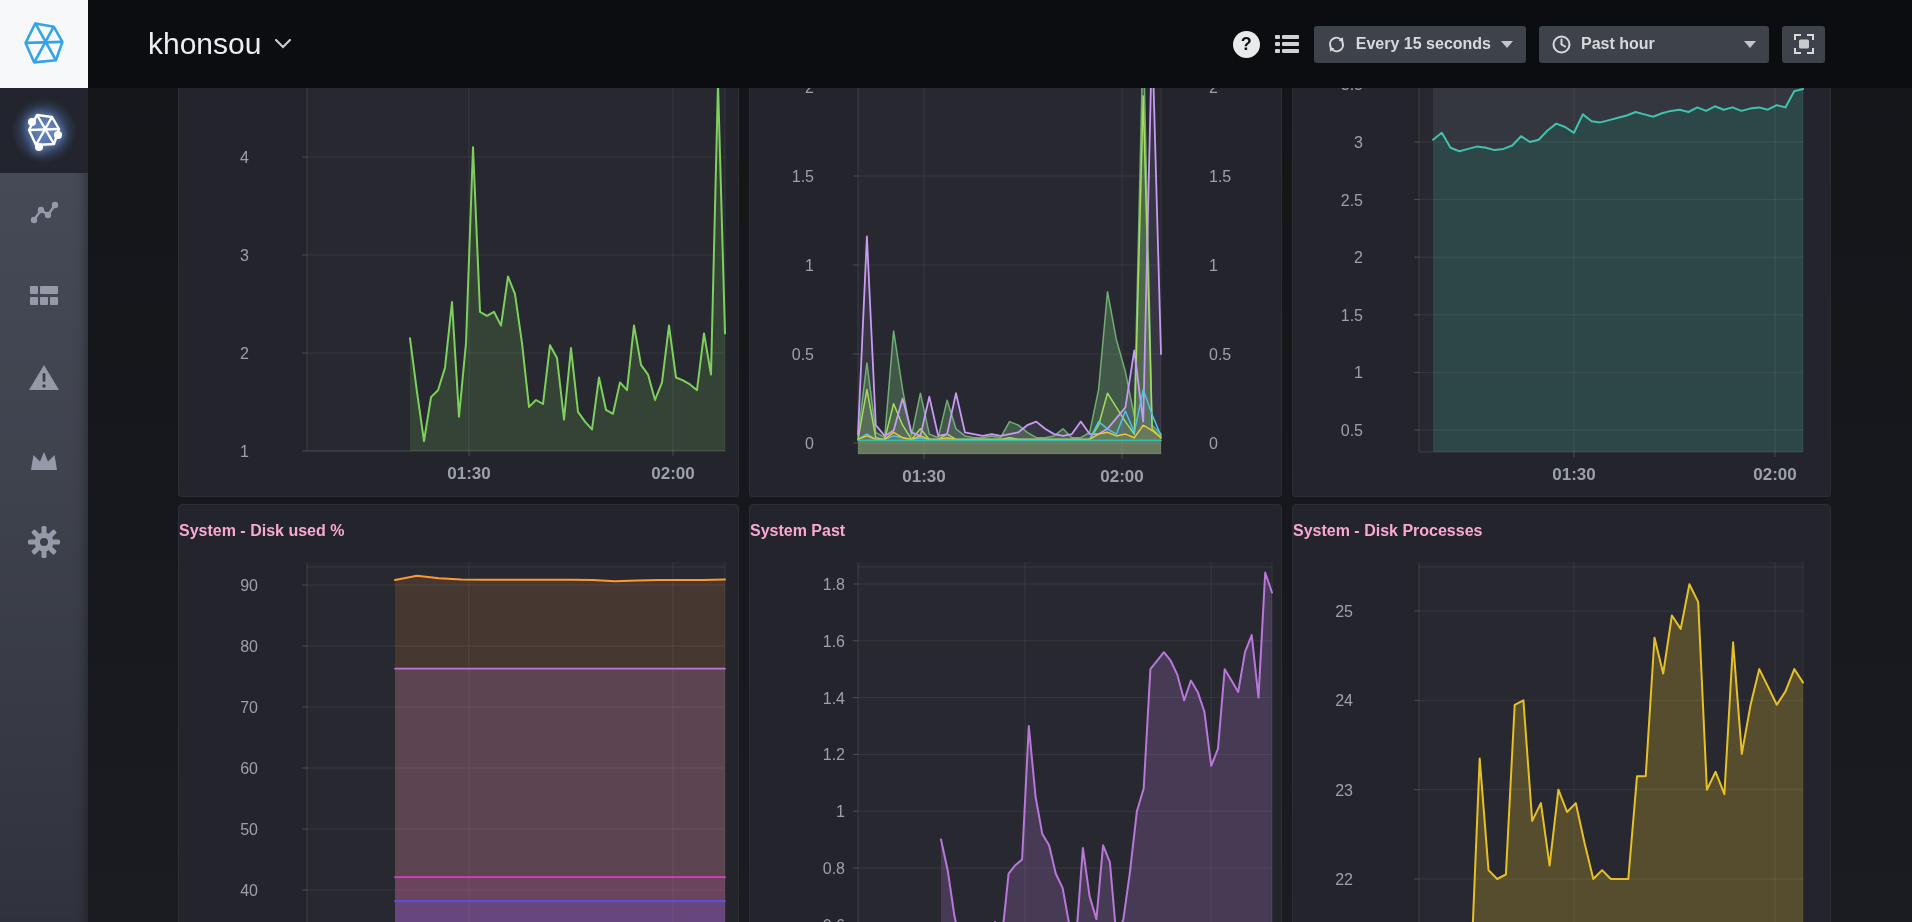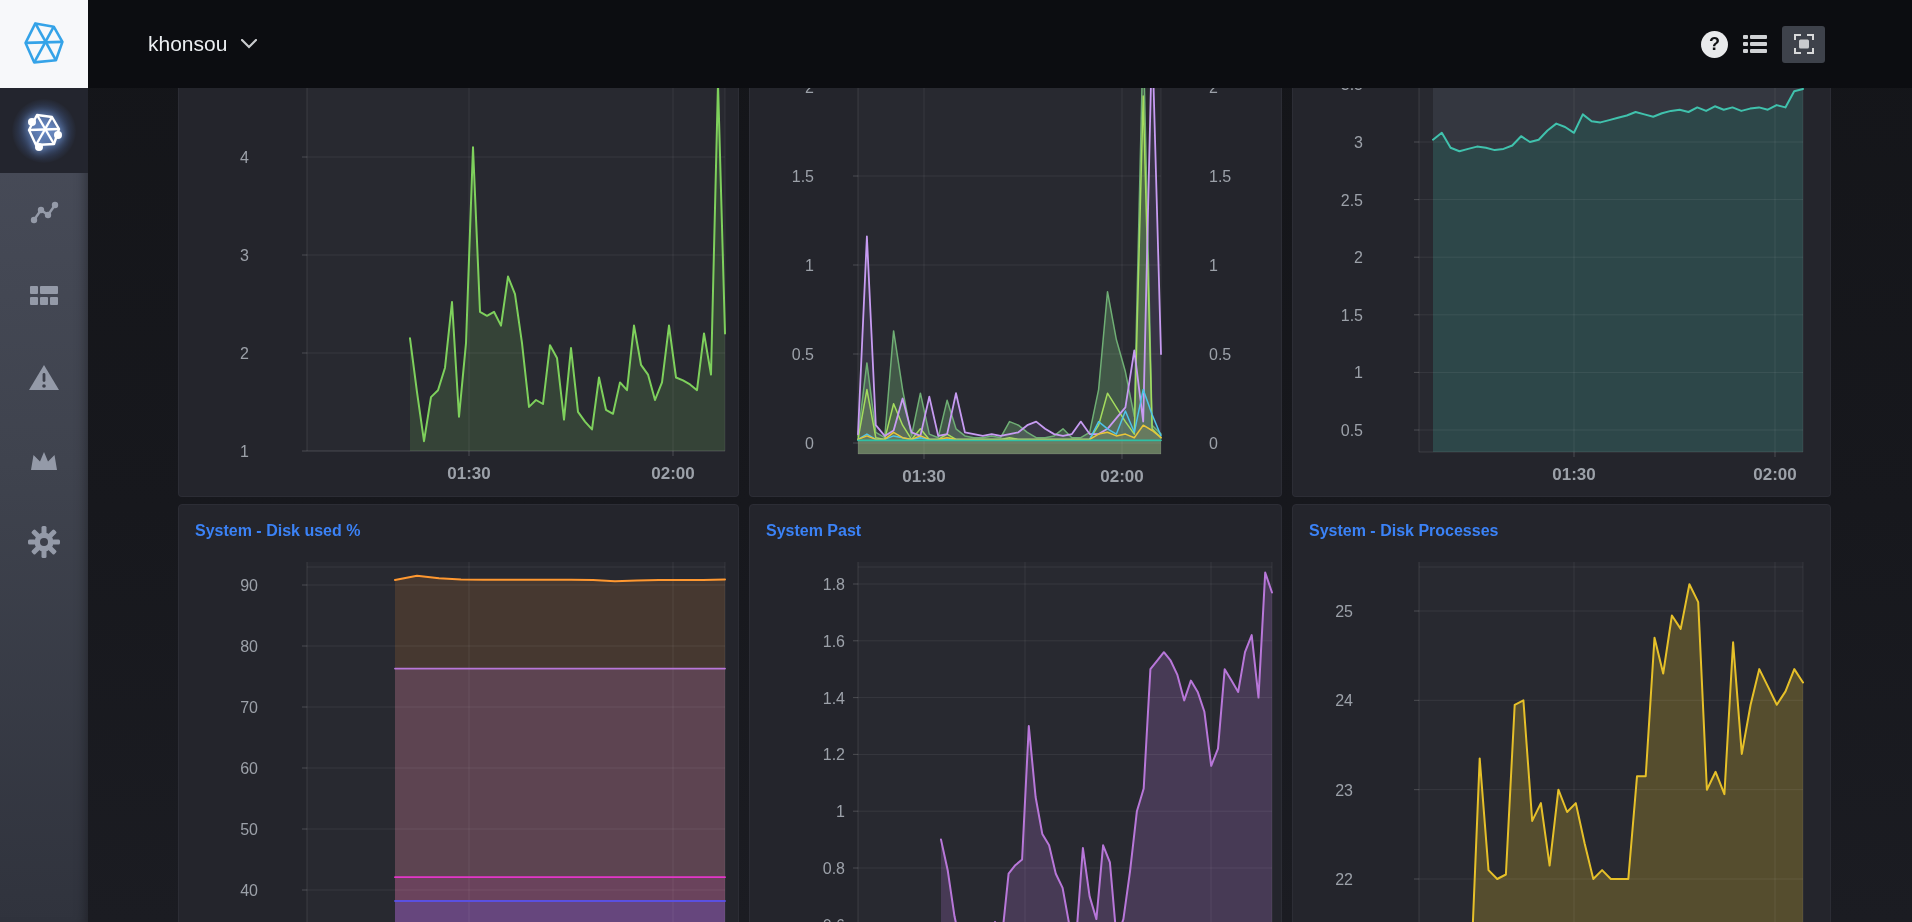--- a/index.html
+++ b/index.html
@@ -6,21 +6,21 @@
   html,body { width:1912px; height:922px; overflow:hidden;
     background:linear-gradient(180deg,#141519 0%,#17181d 55%,#1b1c22 100%);
     font-family:"Liberation Sans", sans-serif; }
 
   
   .topbar { position:absolute; left:0; top:0; width:1912px; height:88px;
     background:#0c0d11; display:flex; align-items:center; z-index:30; }
   .logo-box { width:88px; height:88px; background:#f7f8fa; display:flex;
     align-items:center; justify-content:center; flex:0 0 auto; cursor:pointer; }
   .dash-title-wrap { margin-left:60px; display:flex; align-items:center; gap:14px;
-    color:#eceff2; font-size:21px; cursor:pointer; }
+    color:#eceff2; font-size:30px; cursor:pointer; }
   .tb-right { margin-left:auto; margin-right:87px; display:flex; align-items:center; gap:13px; }
   .help-circle { width:27px; height:27px; border-radius:50%; background:#e9eaec;
     color:#101114; font-weight:bold; font-size:18px; display:flex; align-items:center;
     justify-content:center; cursor:pointer; }
   .list-btn { cursor:pointer; display:flex; align-items:center; padding:4px 2px; }
   .tb-btn { height:37px; background:#3e424b; border-radius:3px; color:#d8d9da;
     font-weight:bold; font-size:16px; display:flex; align-items:center; gap:10px;
     padding:0 13px; cursor:pointer; }
   .tb-btn .caret { width:0; height:0; border-left:6px solid transparent;
     border-right:6px solid transparent; border-top:7px solid #c3c5c9; }
@@ -42,21 +42,21 @@
   
   .content { position:absolute; left:88px; top:88px; width:1824px; height:834px; }
   .row { display:flex; gap:10px; margin-left:90px; }
   .row1 { height:409px; margin-bottom:7px; }
   .row2 { height:418px; overflow:hidden; }
   .panel { background:#24252c; border:1px solid #2c2d35; border-radius:4px;
     position:relative; overflow:hidden; flex:0 0 auto; }
   .row1 .panel { height:409px; border-top:none; border-radius:0 0 4px 4px; }
   .row2 .panel { height:500px; }
   .pc1 { width:561px; } .pc2 { width:533px; } .pc3 { width:539px; }
-  .panel-title { position:absolute; top:17px; left:16px; color:#3b82f6;
+  .panel-title { position:absolute; top:17px; left:0; color:#f9a8d4;
     font-size:16px; font-weight:bold; cursor:pointer; z-index:2; white-space:nowrap; }
   svg.chart { position:absolute; left:0; display:block; }
   .row1 svg.chart { top:0; }
   .row2 svg.chart { top:57px; }
   text.tick { fill:#9ca1a9; font-size:16px; font-family:"Liberation Sans",sans-serif; }
   text.xtick { fill:#9ca1a9; font-size:17px; font-weight:bold; }
 </style>
 </head>
 <body>
 
@@ -85,20 +85,40 @@
       <svg width="24" height="20" viewBox="0 0 24 20">
         <g fill="#d0d2d5">
           <rect x="0" y="1" width="5" height="4" rx="1"></rect>
             <rect x="7" y="1" width="17" height="4" rx="1"></rect>
           <rect x="0" y="8" width="5" height="4" rx="1"></rect>
             <rect x="7" y="8" width="17" height="4" rx="1"></rect>
           <rect x="0" y="15" width="5" height="4" rx="1"></rect>
             <rect x="7" y="15" width="17" height="4" rx="1"></rect>
         </g>
       </svg>
+    </div>
+    <div class="tb-btn">
+      <svg width="19" height="19" viewBox="0 0 19 19">
+        <g fill="none" stroke="#d8d9da" stroke-width="2" stroke-linecap="round">
+          <path d="M3.5 11.5 A6.3 6.3 0 0 1 14.5 5.5"></path>
+          <path d="M15.5 7.5 A6.3 6.3 0 0 1 4.5 13.5"></path>
+        </g>
+        <polygon points="15.8,2.2 16.4,7.2 11.6,5.6" fill="#d8d9da"></polygon>
+        <polygon points="3.2,16.8 2.6,11.8 7.4,13.4" fill="#d8d9da"></polygon>
+      </svg>
+      <span>Every 15 seconds</span>
+      <span class="caret"></span>
+    </div>
+    <div class="tb-btn btn-time">
+      <svg width="19" height="19" viewBox="0 0 19 19">
+        <circle cx="9.5" cy="9.5" r="8" fill="none" stroke="#d8d9da" stroke-width="2"></circle>
+        <polyline points="9.5,4.5 9.5,9.5 13,11.5" fill="none" stroke="#d8d9da" stroke-width="2" stroke-linecap="round"></polyline>
+      </svg>
+      <span>Past hour</span>
+      <span class="caret"></span>
     </div>
     <div class="tb-btn btn-sq">
       <svg width="22" height="22" viewBox="0 0 22 22">
         <g stroke="#d8d9da" stroke-width="2" fill="none" stroke-linecap="square">
           <path d="M2 6 V2 H7"></path>
             <path d="M15 2 H20 V6"></path>
             <path d="M20 16 V20 H15"></path>
             <path d="M7 20 H2 V16"></path>
         </g>
         <rect x="6" y="6.5" width="10" height="9" rx="1.5" fill="#c9cbce"></rect>

